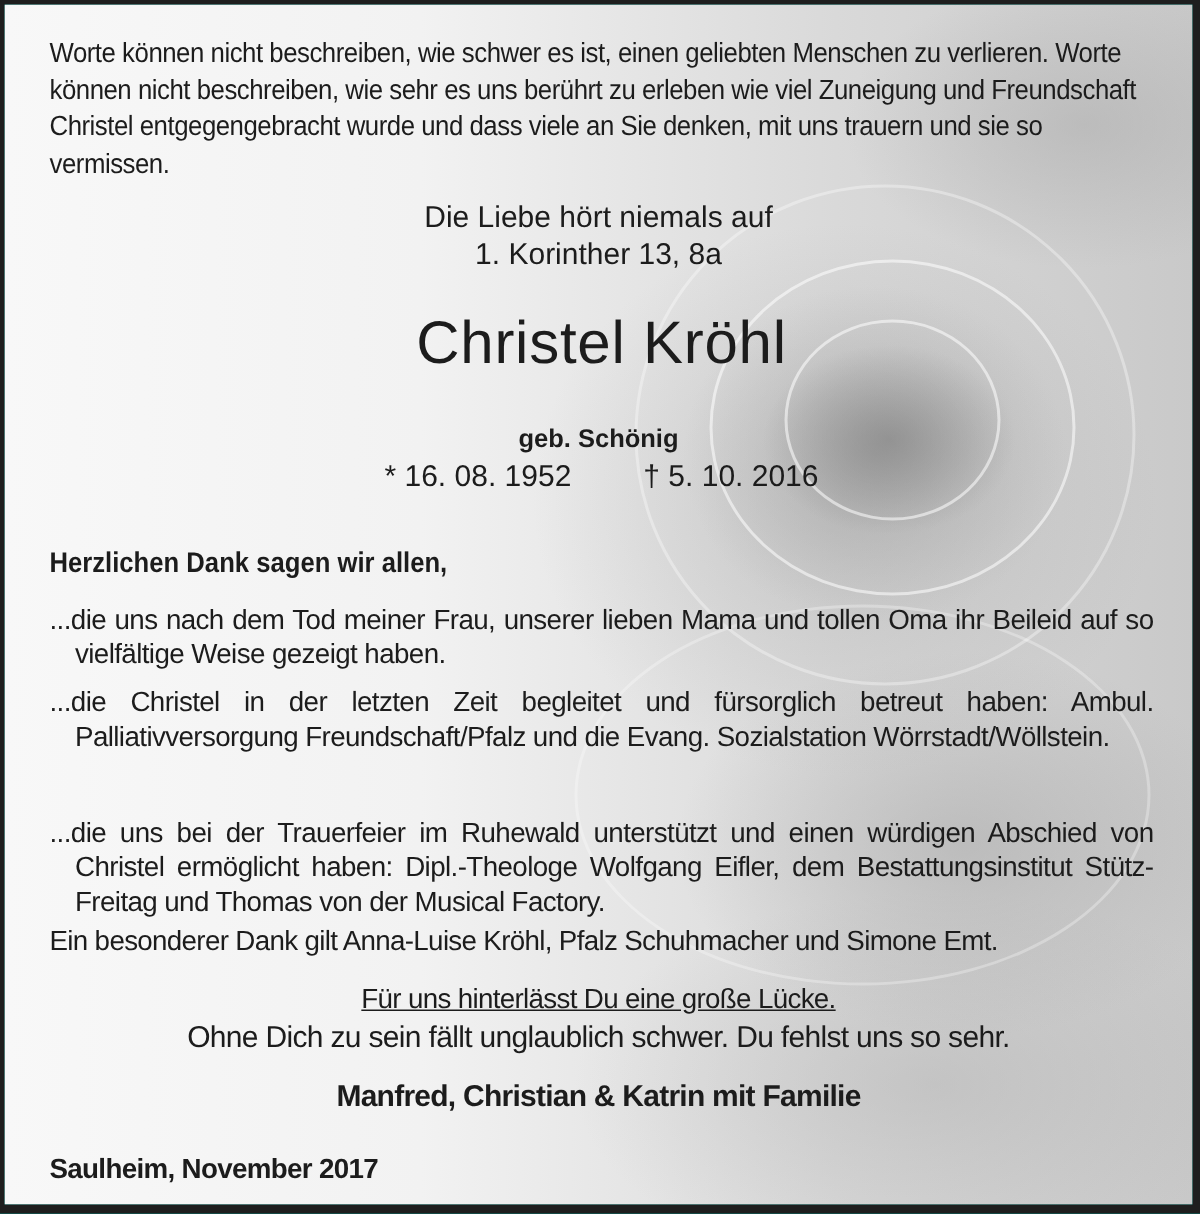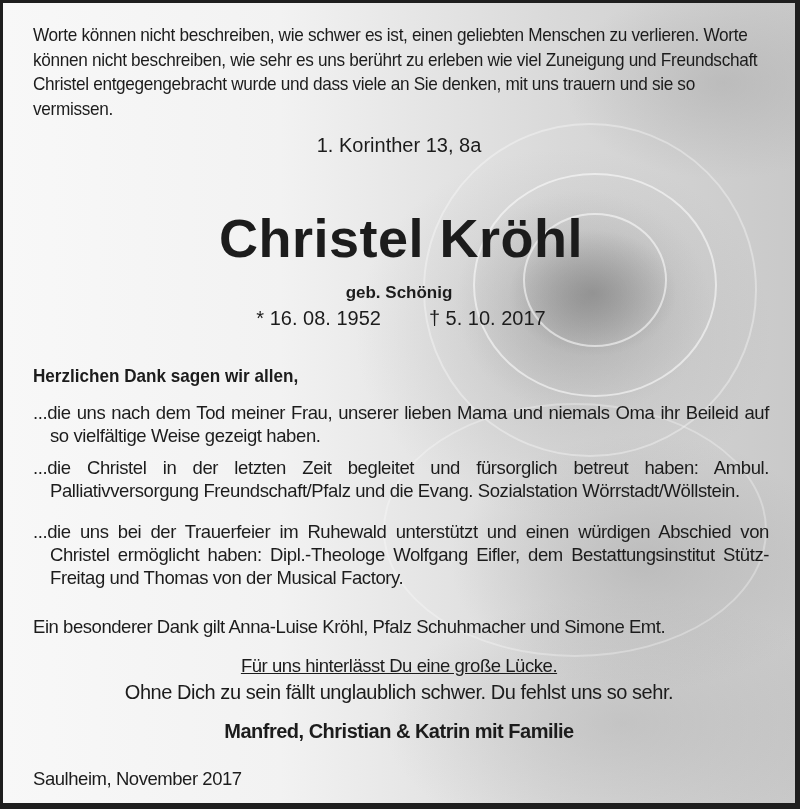--- a/index.html
+++ b/index.html
@@ -26,72 +26,73 @@
   }
   .p { position: absolute; margin: 0; }
   .intro {
     left: 30px; top: 20px; width: 740px;
     font-size: 18.5px; line-height: 24.5px; letter-spacing: -0.35px;
     transform: scaleX(0.93); transform-origin: left top; width: 796px;
   }
   .center { left: 0; width: 792px; text-align: center; }
   .verse { top: 130px; font-size: 20px; line-height: 25px; }
   .name {
-    top: 204px; font-size: 54px; font-weight: bold; letter-spacing: 0.5px;
+    top: 204px; font-size: 40px; font-weight: normal; letter-spacing: 0.5px;
     left: 2px;
   }
   .maiden { top: 280px; font-size: 17px; font-weight: bold; }
   .dates { top: 304px; font-size: 20px; left: 2px; }
   .dates span + span { margin-left: 48px; }
   .heading {
     left: 30px; top: 362px; font-size: 19px; font-weight: bold;
     transform: scaleX(0.9); transform-origin: left top;
   }
   .item {
     left: 30px; width: 736px; font-size: 18.5px; line-height: 23px;
     text-align: justify; text-indent: -17px; padding-left: 17px; box-sizing: border-box;
     letter-spacing: -0.4px; word-spacing: 0px;
   }
   .special {
     left: 30px; top: 613px; font-size: 18.5px; letter-spacing: -0.45px; white-space: nowrap;
   }
   .closing1 { top: 652px; font-size: 18.5px; letter-spacing: -0.45px; text-decoration: underline; }
   .closing2 { top: 678px; font-size: 20px; letter-spacing: -0.45px; }
   .signature { top: 717px; font-size: 20px; font-weight: bold; letter-spacing: -0.5px; }
-  .place { left: 30px; top: 765px; font-size: 18.5px; letter-spacing: -0.45px; }
+  .place { left: 30px; top: 765px; font-size: 18.5px; letter-spacing: -0.45px; font-weight: bold; }
 </style>
 </head>
 <body>
 
 <div class="frame">
   <div class="bg">
     <div class="petal" style="left:470px;top:170px;width:240px;height:220px;"></div>
     <div class="petal" style="left:520px;top:210px;width:140px;height:130px;"></div>
     <div class="petal" style="left:420px;top:120px;width:330px;height:330px;border-color:rgba(255,255,255,0.35);"></div>
     <div class="petal" style="left:380px;top:400px;width:380px;height:250px;border-color:rgba(255,255,255,0.3);"></div>
   </div>
 
   <div class="content">
     <p class="p intro">Worte können nicht beschreiben, wie schwer es ist, einen geliebten Menschen zu verlieren. Worte können nicht beschreiben, wie sehr es uns berührt zu erleben wie viel Zuneigung und Freundschaft Christel entgegengebracht wurde und dass viele an Sie denken, mit uns trauern und sie so vermissen.</p>
 
     <div class="p center verse">
+      <div>Die Liebe hört niemals auf</div>
       <div>1. Korinther 13, 8a</div>
     </div>
 
     <div class="p center name">Christel Kröhl</div>
     <div class="p center maiden">geb. Schönig</div>
     <div class="p center dates">
-      <span>* 16. 08. 1952</span><span>† 5. 10. 2017</span>
+      <span>* 16. 08. 1952</span><span>† 5. 10. 2016</span>
     </div>
 
     <div class="p heading">Herzlichen Dank sagen wir allen,</div>
 
-    <p class="p item" style="top:398px;">...die uns nach dem Tod meiner Frau, unserer lieben Mama und niemals Oma ihr Beileid auf so vielfältige Weise gezeigt haben.</p>
+    <p class="p item" style="top:398px;">...die uns nach dem Tod meiner Frau, unserer lieben Mama und tollen Oma ihr Beileid auf so vielfältige Weise gezeigt haben.</p>
     <p class="p item" style="top:453px;">...die Christel in der letzten Zeit begleitet und fürsorglich betreut haben: Ambul. Palliativversorgung Freundschaft/Pfalz und die Evang. Sozialstation Wörrstadt/Wöllstein.</p>
-    <p class="p item" style="top:517px;">...die uns bei der Trauerfeier im Ruhewald unterstützt und einen würdigen Abschied von Christel ermöglicht haben: Dipl.-Theologe Wolfgang Eifler, dem Bestattungsinstitut Stütz-Freitag und Thomas von der Musical Factory.</p>
+    <p class="p item" style="top:540px;">...die uns bei der Trauerfeier im Ruhewald unterstützt und einen würdigen Abschied von Christel ermöglicht haben: Dipl.-Theologe Wolfgang Eifler, dem Bestattungsinstitut Stütz-Freitag und Thomas von der Musical Factory.</p>
 
     <div class="p special">Ein besonderer Dank gilt Anna-Luise Kröhl, Pfalz Schuhmacher und Simone Emt.</div>
 
     <div class="p center closing1">Für uns hinterlässt Du eine große Lücke.</div>
     <div class="p center closing2">Ohne Dich zu sein fällt unglaublich schwer. Du fehlst uns so sehr.</div>
 
     <div class="p center signature">Manfred, Christian &amp; Katrin mit Familie</div>
 
     <div class="p place">Saulheim, November 2017</div>
   </div>

